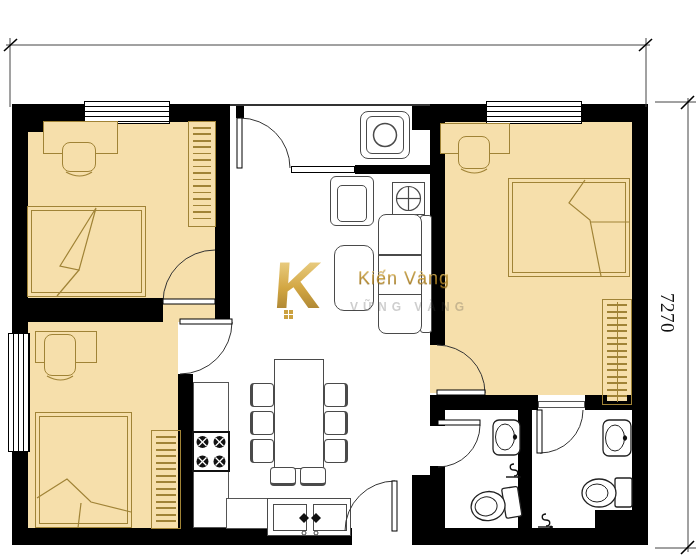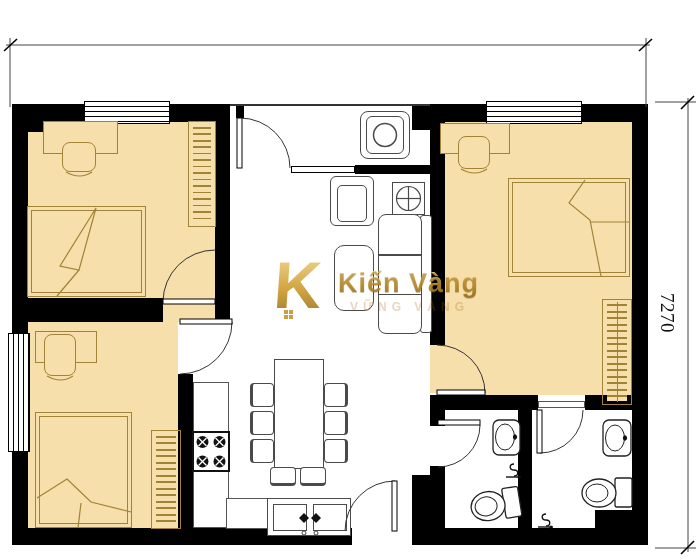--- a/index.html
+++ b/index.html
@@ -25,24 +25,24 @@
   .dim-label{position:absolute;font-family:"Liberation Serif",serif;font-size:19px;color:#111;
              text-align:center;letter-spacing:0.5px;}
   svg{position:absolute;left:0;top:0;}
   #watermark{position:absolute;left:268px;top:254px;width:230px;height:76px;opacity:0.92;}
   .gold-text{background:linear-gradient(180deg,#eed489 0%,#cf9f33 55%,#9c7420 100%);
              -webkit-background-clip:text;background-clip:text;color:transparent;}
   #wm-logo{position:absolute;left:6px;top:0px;font-size:66px;font-weight:bold;line-height:62px;
            font-family:"Liberation Sans",sans-serif;transform:skewX(-4deg);}
   #wm-squares{position:absolute;left:16px;top:56px;width:14px;height:12px;line-height:0;}
   .sq{display:inline-block;width:4px;height:4px;background:#c79a30;margin:0 1px 1px 0;}
-  #wm-brand{position:absolute;left:70px;top:14px;font-size:27px;font-weight:bold;letter-spacing:1px;
+  #wm-brand{position:absolute;left:90px;top:14px;font-size:18px;font-weight:normal;letter-spacing:1px;
             text-shadow:0 1px 0 rgba(120,85,20,0.35);}
   #wm-tagline{position:absolute;left:82px;top:46px;font-size:12px;font-weight:bold;letter-spacing:5px;
-              color:#a16207;opacity:0.28;}
+              color:#404040;opacity:0.28;}
 </style>
 </head>
 <body>
 
 <div id="stage">
 
   <div class="room" style="left:28px;top:120px;width:187px;height:178px;"></div>
   <div class="room" style="left:28px;top:322px;width:150px;height:206px;"></div>
   <div class="room" style="left:445px;top:120px;width:187px;height:275px;"></div>
   <div class="room" style="left:160px;top:296px;width:55px;height:26px;"></div>

